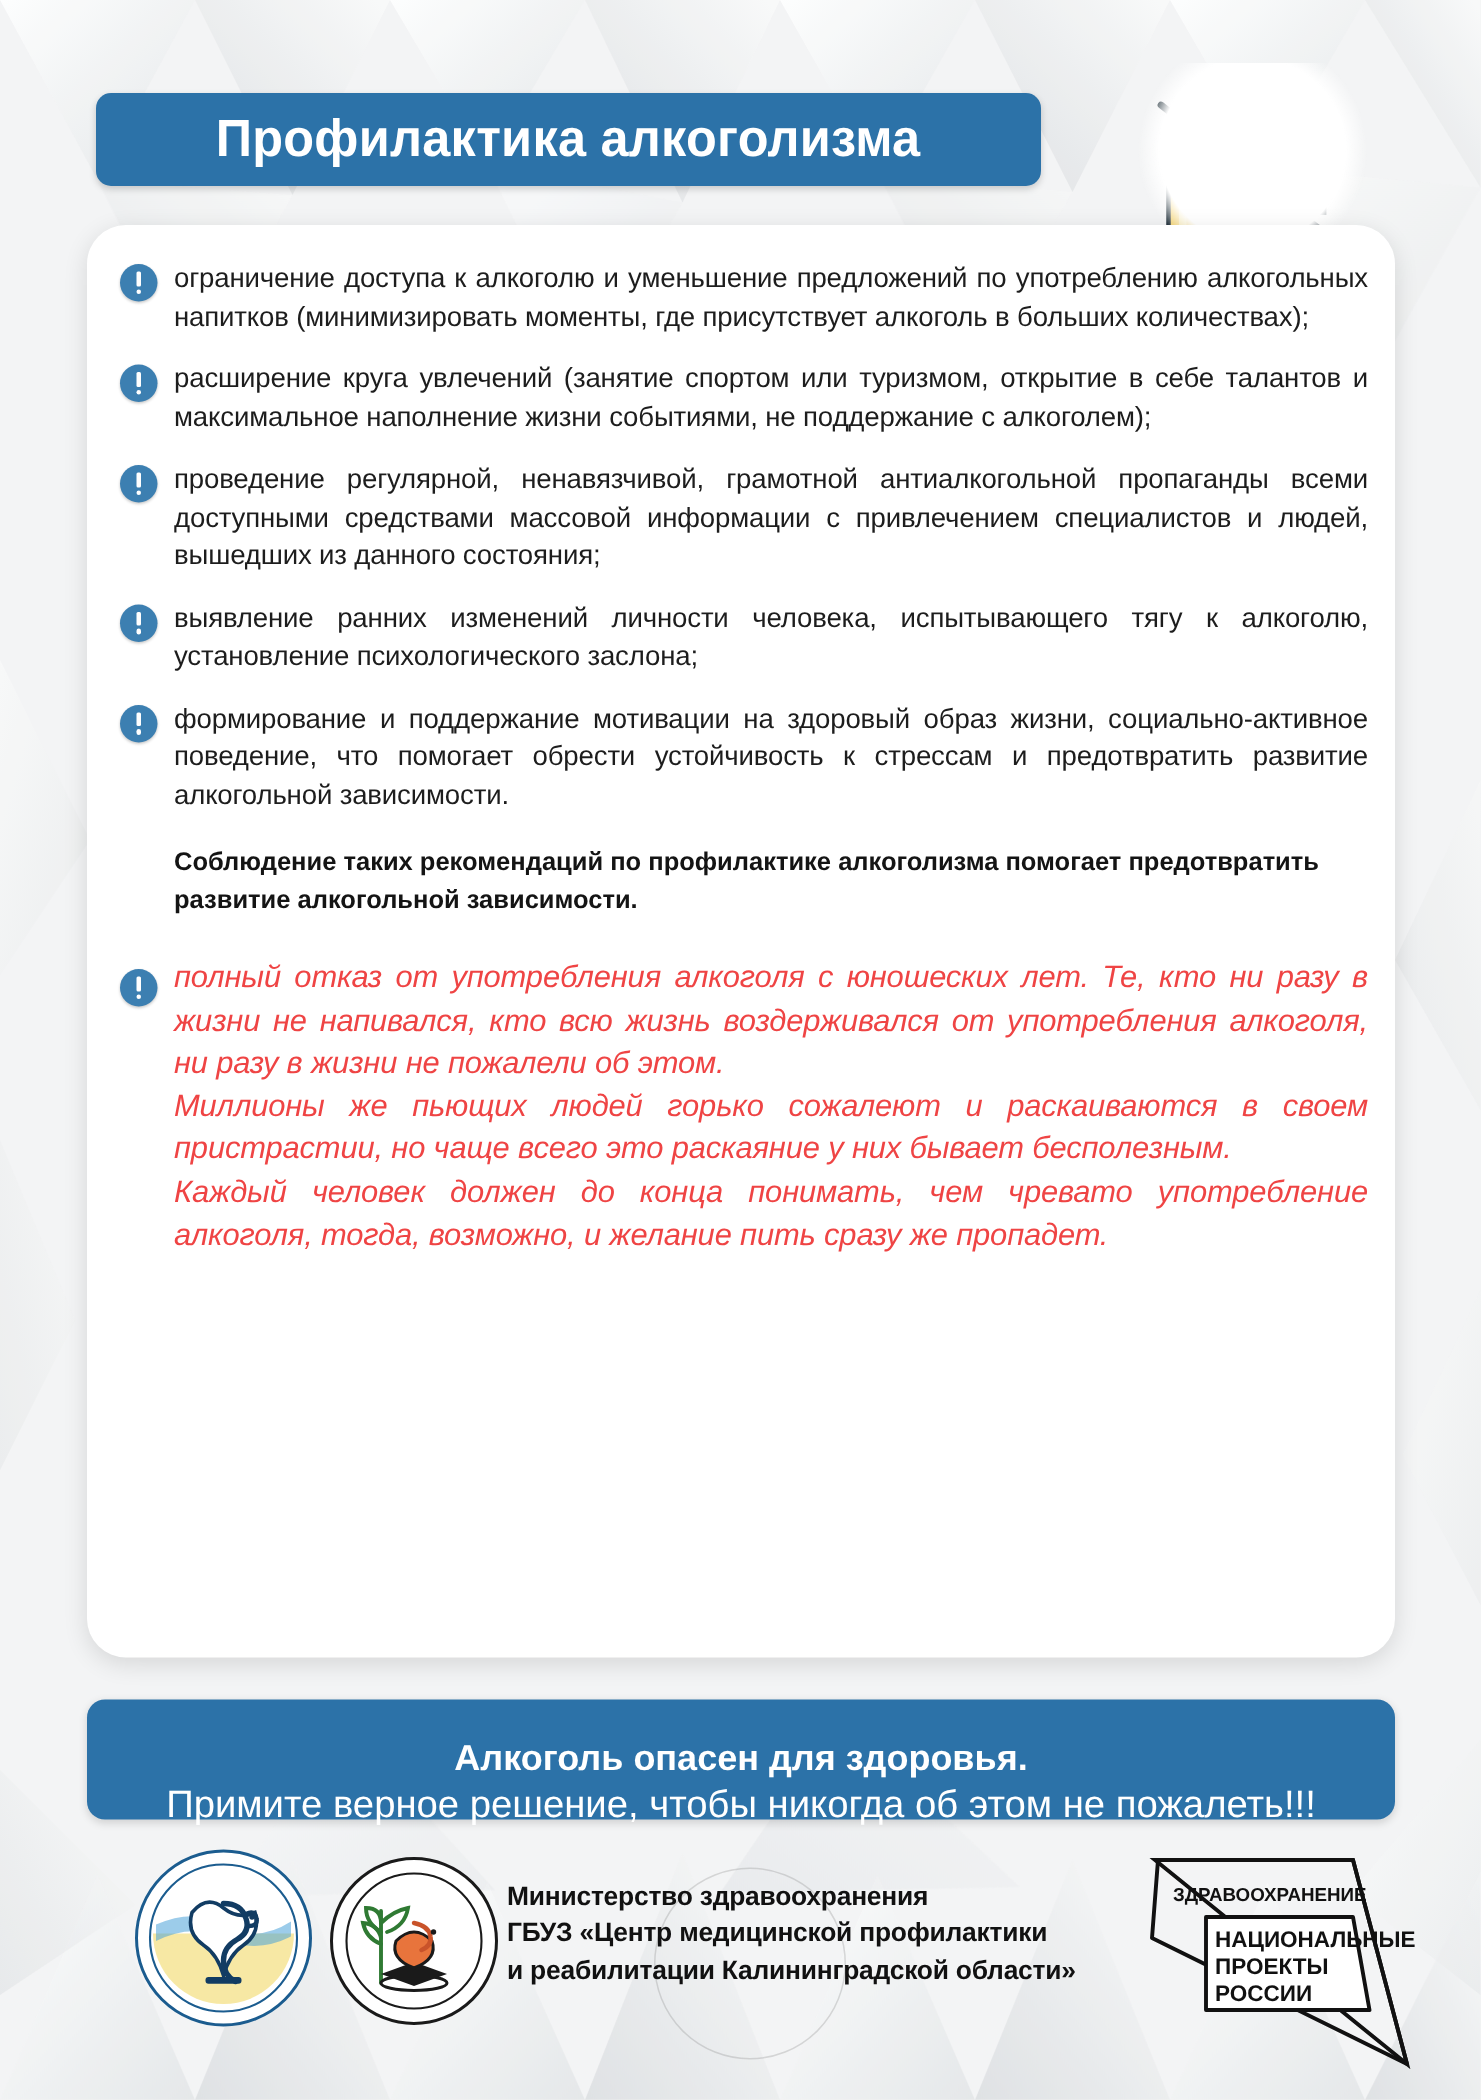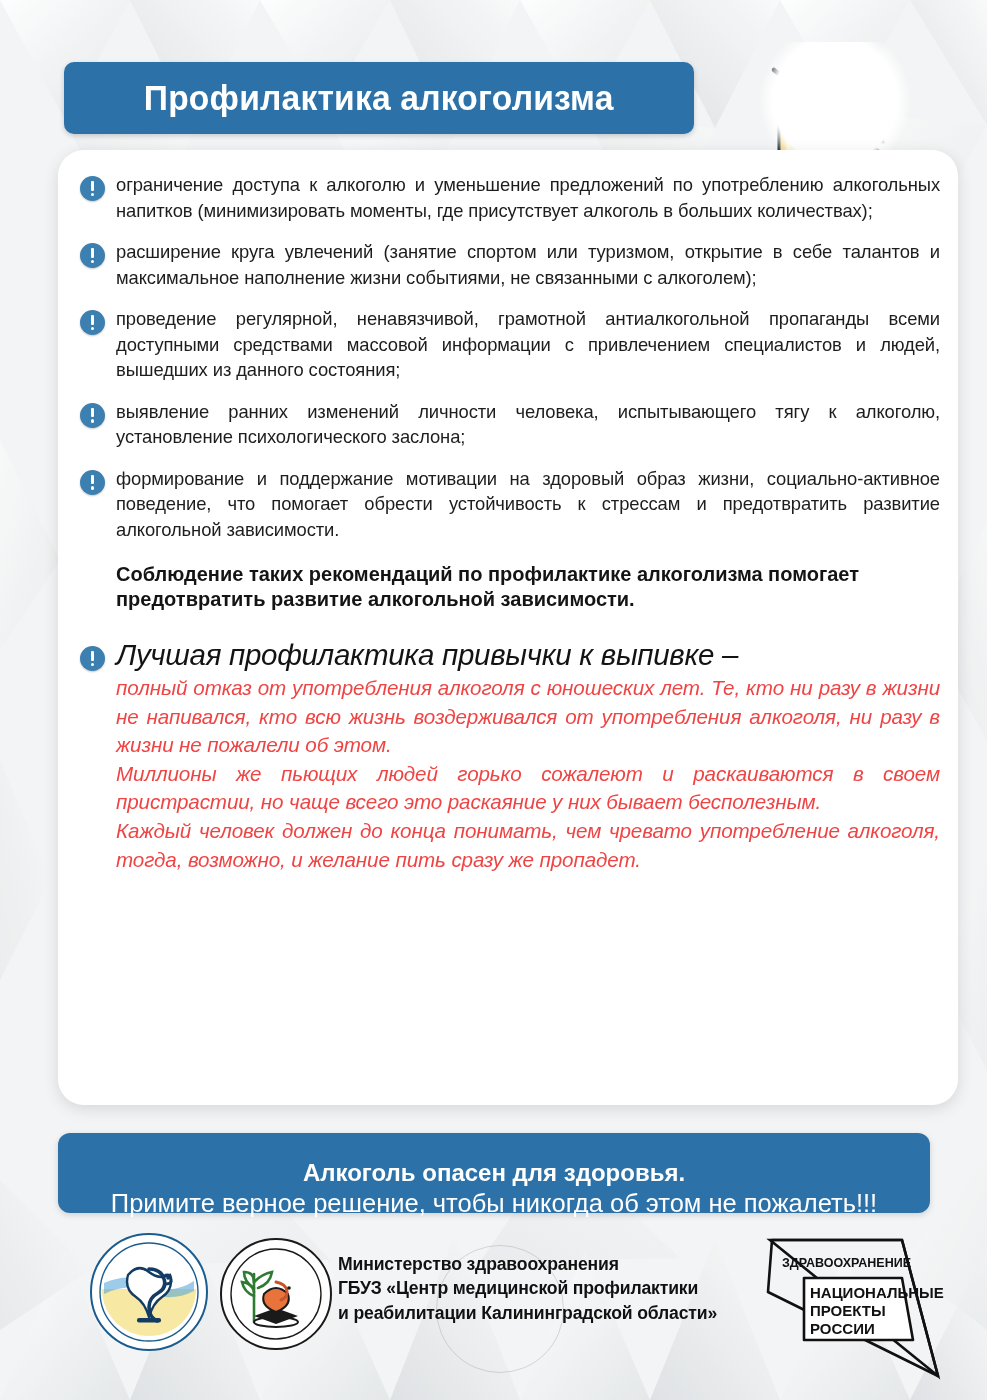--- a/index.html
+++ b/index.html
@@ -21,21 +21,21 @@
   }
   #bg svg{position:absolute;inset:0;width:987px;height:1400px;}
 
   
   #page{position:absolute;inset:0;z-index:2;}
 
   
   .title-bar{
     position:absolute;
     left:64px;top:62px;
-    width:630px;height:72px;
+    width:630px;height:62px;
     background:#2c72a8;
     border-radius:10px;
     box-shadow:0 2px 5px rgba(0,0,0,.18);
     display:flex;align-items:center;justify-content:center;
   }
   .title-bar .title-text{
     color:#ffffff;
     font-size:35px;
     font-weight:bold;
     letter-spacing:.2px;
@@ -55,21 +55,20 @@
   }
 
   
   .card{
     position:absolute;
     left:58px;top:150px;
     width:872px;height:955px;
     background:#ffffff;
     border-radius:26px;
     box-shadow:0 4px 16px rgba(0,0,0,.12);
-    padding-left:28px;
   }
 
   .list{
     position:absolute;
     left:22px;top:22px;
     right:18px;
   }
 
   .item{
     display:flex;
@@ -103,21 +102,21 @@
     font-size:18.4px;
     line-height:25.5px;
     color:#1d1d1d;
     text-align:justify;
     flex:1 1 auto;
     letter-spacing:-.1px;
   }
 
   .note{
     margin:20px 0 0 36px;
-    font-size:20px;
+    font-size:17px;
     line-height:25px;
     font-weight:bold;
     color:#141414;
     width:816px;
   }
 
   
   .italic-block{
     margin-top:26px;
     display:flex;
@@ -272,41 +271,40 @@
 
   <div class="card">
     <div class="list">
 
       <div class="item">
         <span class="bullet"></span>
         <span class="body-text">ограничение доступа к алкоголю и уменьшение предложений по употреблению алкогольных напитков (минимизировать моменты, где присутствует алкоголь в больших количествах);</span>
       </div>
       <div class="item">
         <span class="bullet"></span>
-        <span class="body-text">расширение круга увлечений (занятие спортом или туризмом, открытие в себе талантов и максимальное наполнение жизни событиями, не связанными с алкоголем);</span>
+        <span class="body-text">расширение круга увлечений (занятие спортом или туризмом, открытие в себе талантов и максимальное наполнение жизни событиями, не поддержание с алкоголем);</span>
       </div>
       <div class="item">
         <span class="bullet"></span>
         <span class="body-text">проведение регулярной, ненавязчивой, грамотной антиалкогольной пропаганды всеми доступными средствами массовой информации с привлечением специалистов и людей, вышедших из данного состояния;</span>
       </div>
       <div class="item">
         <span class="bullet"></span>
         <span class="body-text">выявление ранних изменений личности человека, испытывающего тягу к алкоголю, установление психологического заслона;</span>
       </div>
       <div class="item">
         <span class="bullet"></span>
         <span class="body-text">формирование и поддержание мотивации на здоровый образ жизни, социально-активное поведение, что помогает обрести устойчивость к стрессам и предотвратить развитие алкогольной зависимости.</span>
       </div>
 
       <div class="note">Соблюдение таких рекомендаций по профилактике алкоголизма помогает предотвратить развитие алкогольной зависимости.</div>
 
       <div class="italic-block">
         <span class="bullet"></span>
         <div class="italic-wrap">
-          <div class="italic-head">Лучшая профилактика привычки к выпивке –</div>
           <div class="italic-body">
             <p>полный отказ от употребления алкоголя с юношеских лет. Те, кто ни разу в жизни не напивался, кто всю жизнь воздерживался от употребления алкоголя, ни разу в жизни не пожалели об этом.</p>
             <p>Миллионы же пьющих людей горько сожалеют и раскаиваются в своем пристрастии, но чаще всего это раскаяние у них бывает бесполезным.</p>
             <p>Каждый человек должен до конца понимать, чем чревато употребление алкоголя, тогда, возможно, и желание пить сразу же пропадет.</p>
           </div>
         </div>
       </div>
 
     </div>
   </div>

